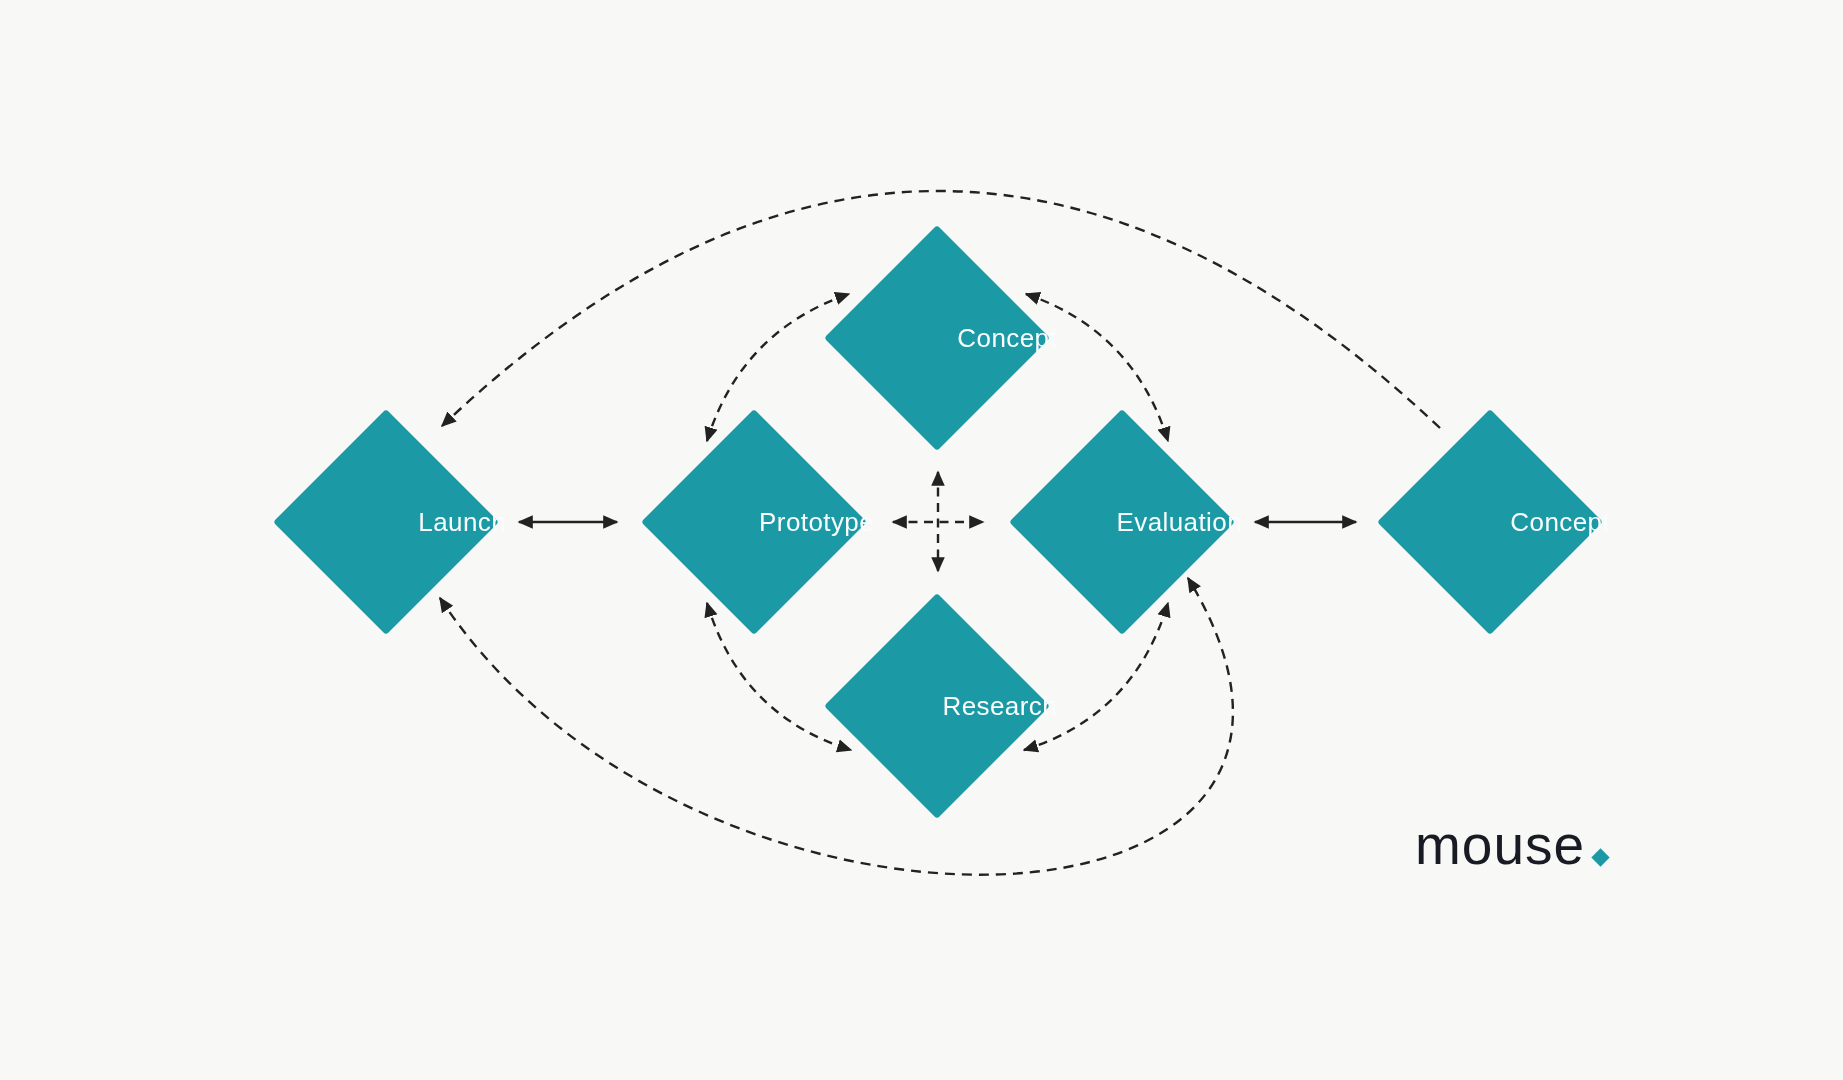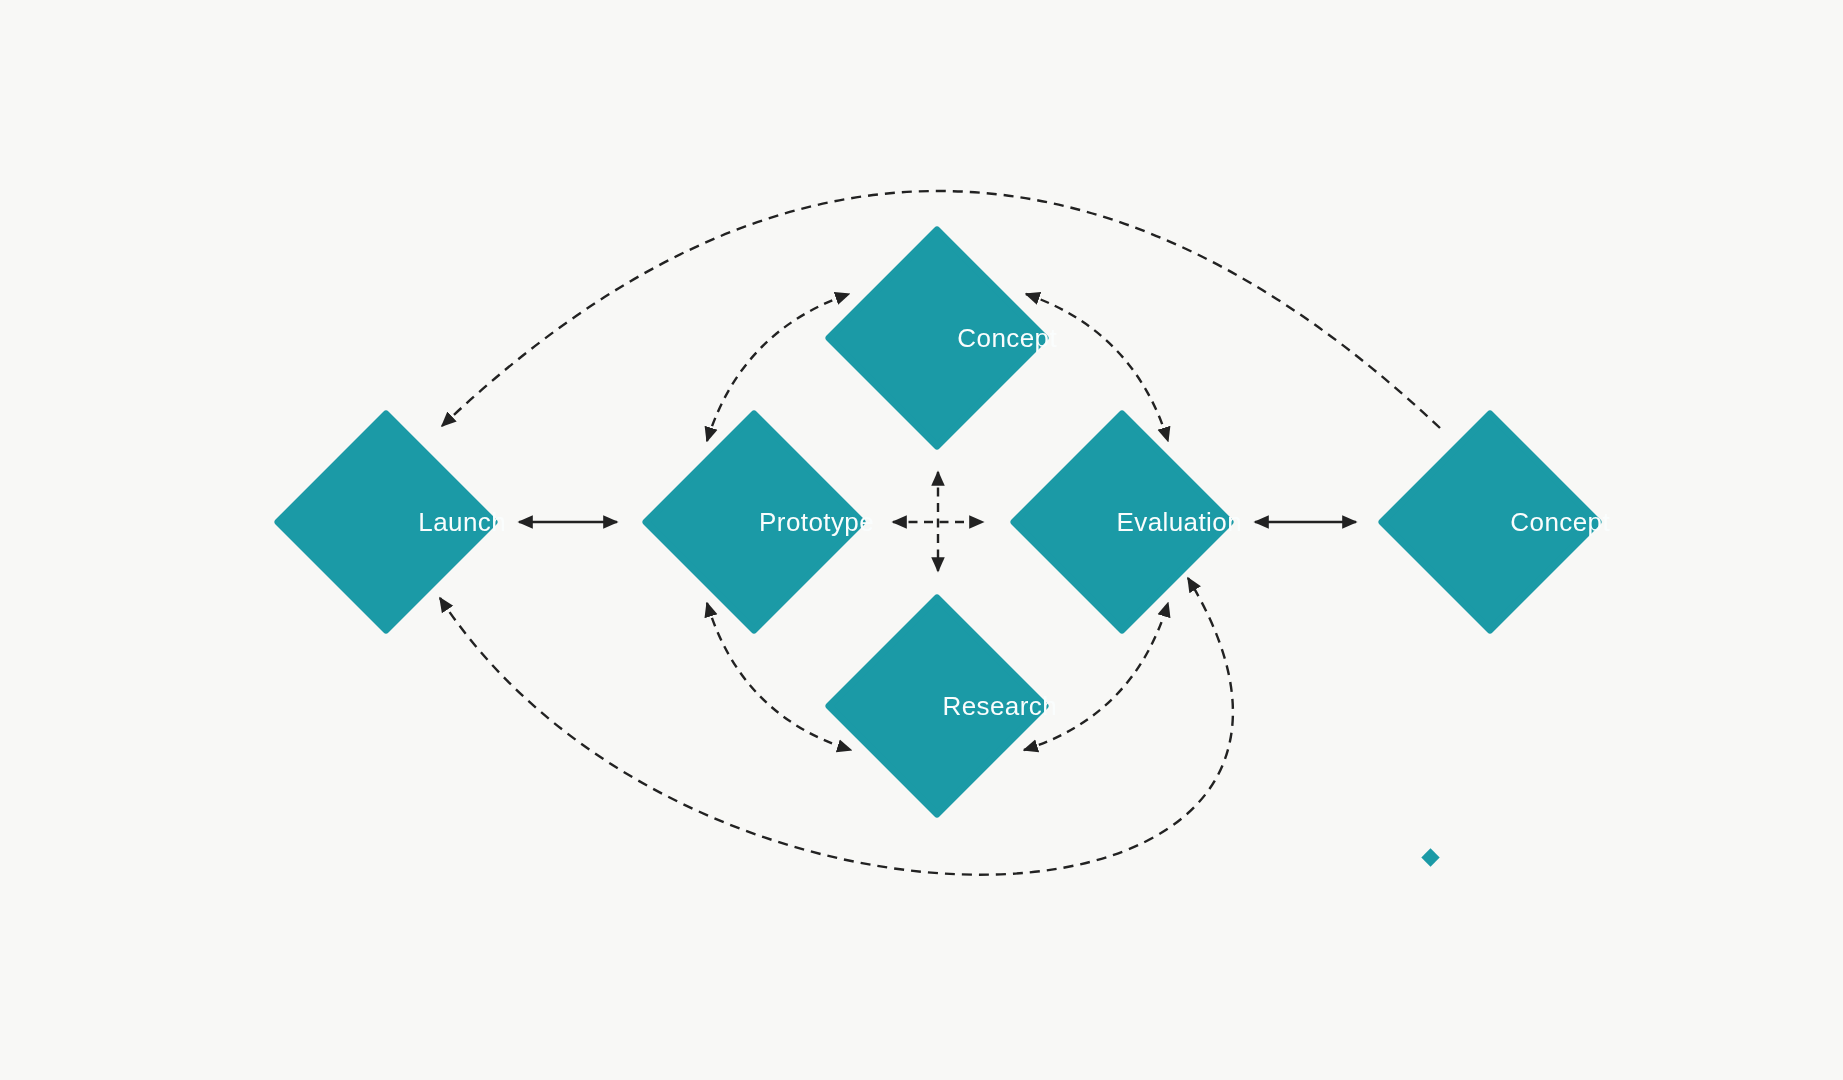--- a/index.html
+++ b/index.html
@@ -70,16 +70,17 @@
   </svg>
 
   <div class="node-label" style="left:266px;top:506px">Launch</div>
   <div class="node-label" style="left:634px;top:506px">Prototype</div>
   <div class="node-label" style="left:817px;top:322px">Concept</div>
   <div class="node-label" style="left:1002px;top:506px">Evaluation</div>
   <div class="node-label" style="left:817px;top:690px">Research</div>
   <div class="node-label" style="left:1370px;top:506px">Concept</div>
 
   <div class="brand">
+    <span class="name">mouse</span>
     <span class="dot"></span>
   </div>
 
 </div>
 
 </body></html>

